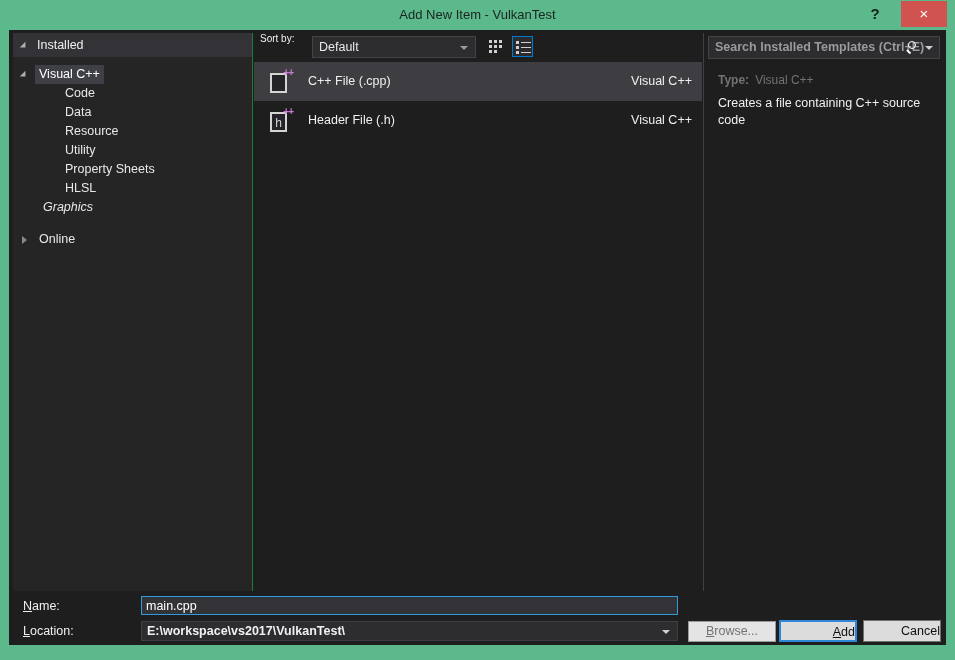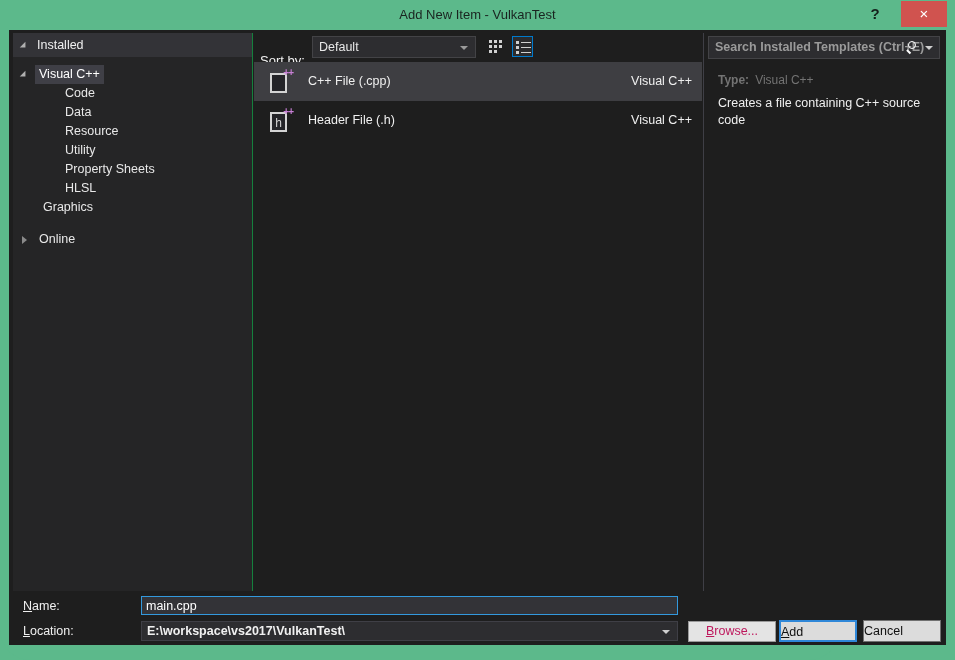--- a/index.html
+++ b/index.html
@@ -142,24 +142,23 @@
     background: #1e1e1e;
   }
   #toolbar {
     position: absolute;
     left: 0; top: 0;
     width: 448px; height: 29px;
   }
   #sortby-label {
     position: absolute;
     left: 6px; top: 0;
-    font-size: 13px;
-    color: #f0f0f0;
-    cursor: default;
-    margin-top: 20px;
+    font-size: 10px;
+    color: #f0f0f0;
+    cursor: default;
   }
   #sortby-combo {
     position: absolute;
     left: 58px; top: 3px;
     width: 164px; height: 22px;
     background: #2d2d30;
     border: 1px solid #434346;
     cursor: default;
   }
   #sortby-combo .val {
@@ -386,37 +385,37 @@
     border-left: 4px solid transparent;
     border-right: 4px solid transparent;
     border-top: 4px solid #d0d0d0;
   }
   #browse-button {
     position: absolute;
     left: 675px; top: 28px;
     width: 88px; height: 21px;
     background: #e4e4e4;
     border: 1px solid #9a9a9a;
-    color: #be185d;
+    color: #737373;
     font-size: 12.5px;
     line-height: 19px;
     text-align: center;
     cursor: default;
   }
 
   
   .dlg-button {
     position: absolute;
     top: 590px;
     width: 78px; height: 22px;
     background: #dcdcdc;
     color: #101010;
     font-size: 12.5px;
     line-height: 20px;
-    text-align: left;
+    text-align: right;
     cursor: default;
   }
   #add-button {
     left: 770px;
     border: 2px solid #2f87d8;
   }
   #cancel-button {
     left: 854px;
     border: 1px solid #707070;
     line-height: 20px;
@@ -459,21 +458,21 @@
         <div class="tree-node lvl2">
           <span class="label">Utility</span>
         </div>
         <div class="tree-node lvl2">
           <span class="label">Property Sheets</span>
         </div>
         <div class="tree-node lvl2">
           <span class="label">HLSL</span>
         </div>
 
-        <div class="tree-node lvl1" style="padding-left:26px;">
+        <div class="tree-node lvl1" style="padding-left:26px;font-style:italic;">
           <span class="label">Graphics</span>
         </div>
 
         <div class="tree-node lvl1" style="margin-top:13px;">
           <span class="tri tri-closed" style="left:9px;"></span>
           <span class="label">Online</span>
         </div>
 
       </div>
     </div>

